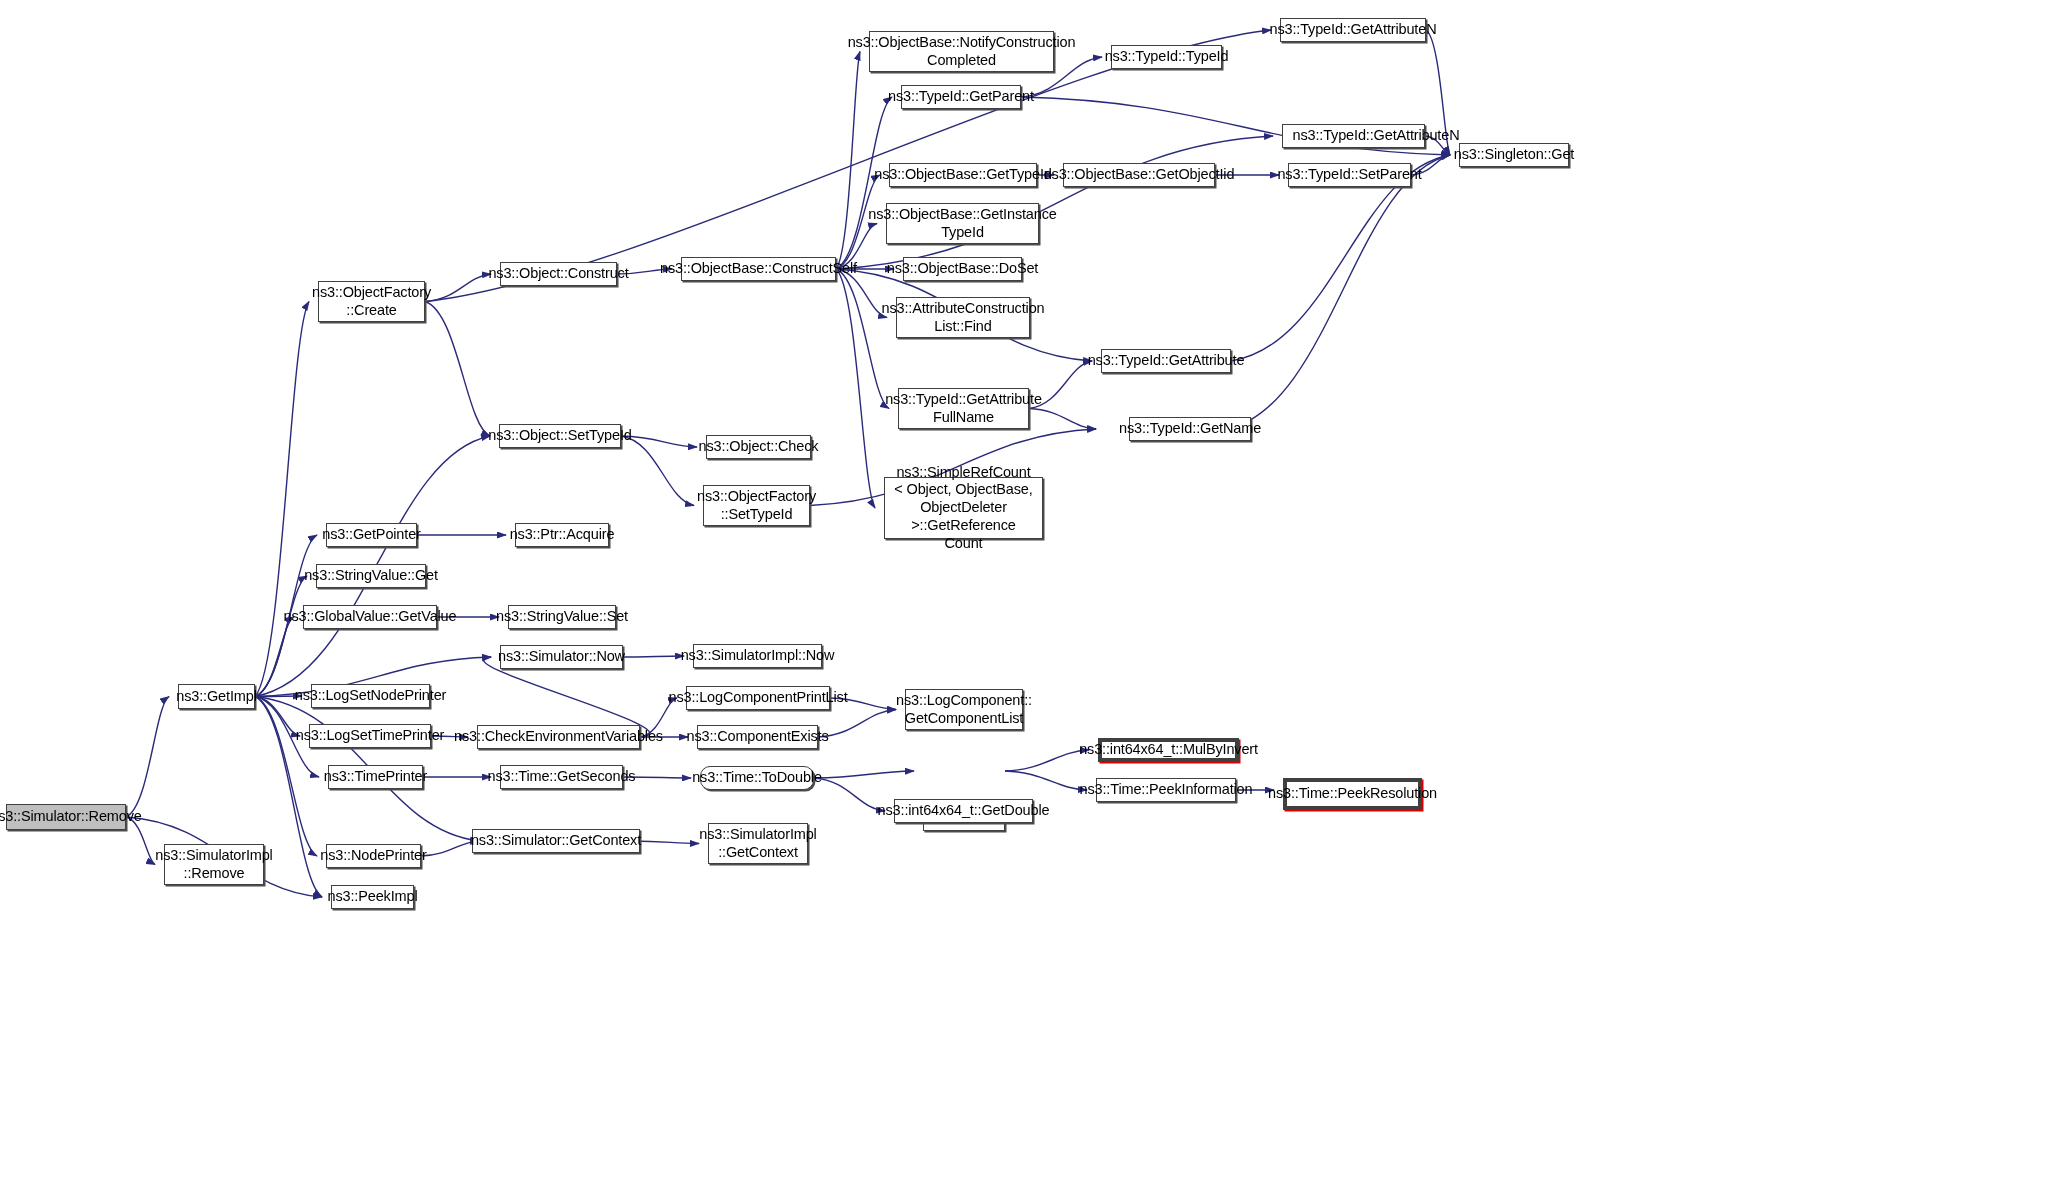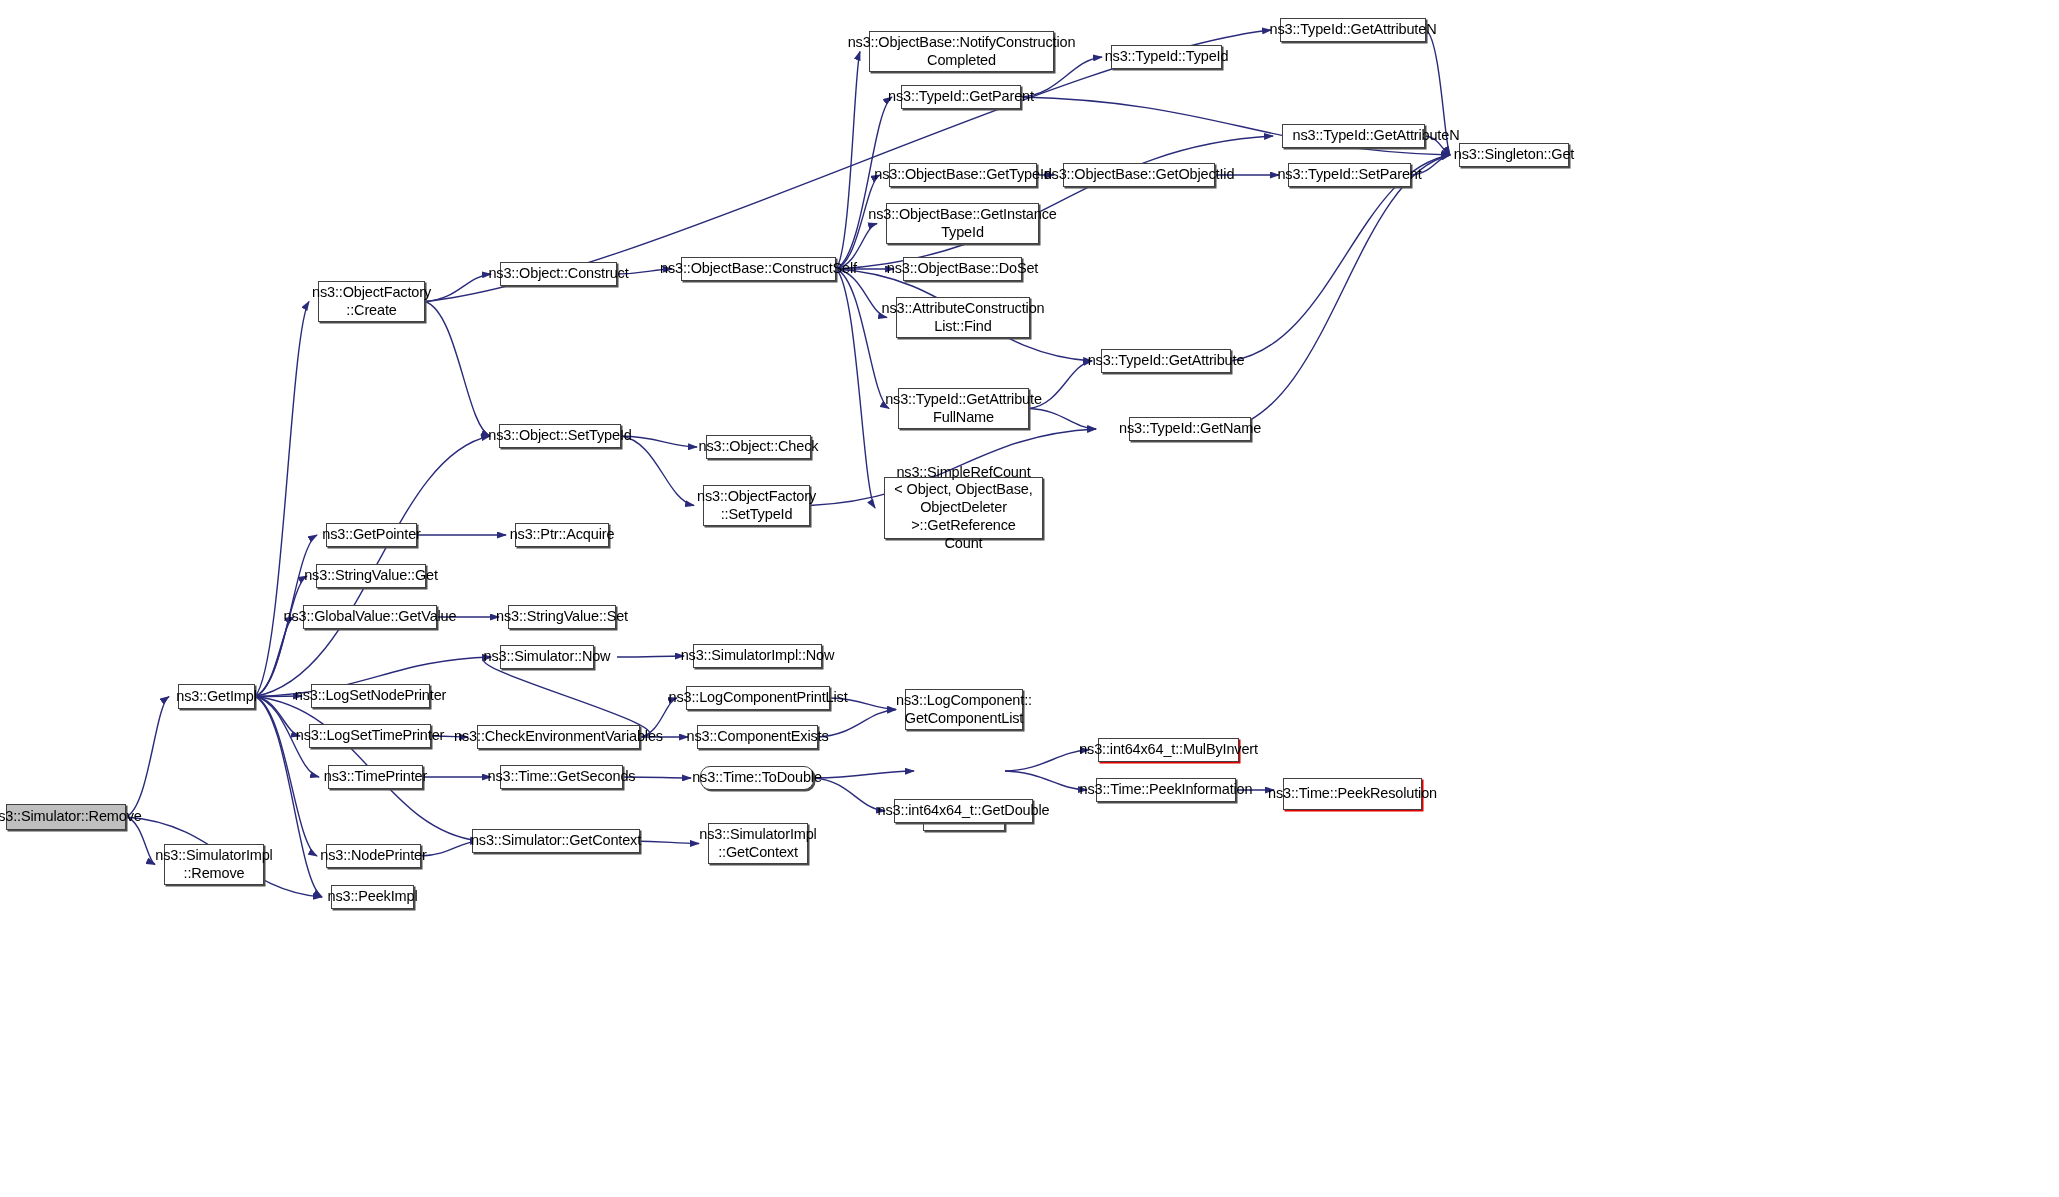--- a/index.html
+++ b/index.html
@@ -28,21 +28,21 @@
     letter-spacing:-0.15px;
     white-space:pre-line;
     padding:0 3px;
     box-shadow:1.5px 1.5px 0 0 #4d4d4d;
   }
   .node.root{
     background:#bfbfbf;
     border:1px solid #404040;
   }
   .node.red{
-    border:1px solid #404040;
+    border:4px solid #404040;
     box-shadow:1.5px 1.5px 0 0 #e00000;
   }
 </style>
 </head>
 <body>
 
 <div id="graph">
   <svg id="edges" xmlns="http://www.w3.org/2000/svg" viewBox="0 0 2059 1197">
     <defs>
       <marker id="ah" markerWidth="10" markerHeight="7" refX="9" refY="3.5" orient="auto" markerUnits="userSpaceOnUse">
@@ -115,21 +115,21 @@
   </svg>
 <div class="node root" style="left: 6px; top: 804px; width: 120px; height: 26px;">ns3::Simulator::Remove</div>
     <div class="node" style="left: 164px; top: 844px; width: 100px; height: 41px;">ns3::SimulatorImpl
 ::Remove</div>
     <div class="node" style="left: 178px; top: 684px; width: 77px; height: 25px;">ns3::GetImpl</div>
     <div class="node" style="left: 326px; top: 523px; width: 91px; height: 24px;">ns3::GetPointer</div>
     <div class="node" style="left: 515px; top: 523px; width: 94px; height: 24px; text-align: right;">ns3::Ptr::Acquire</div>
     <div class="node" style="left: 316px; top: 564px; width: 110px; height: 24px;">ns3::StringValue::Get</div>
     <div class="node" style="left: 303px; top: 605px; width: 134px; height: 24px;">ns3::GlobalValue::GetValue</div>
     <div class="node" style="left: 508px; top: 605px; width: 108px; height: 24px;">ns3::StringValue::Set</div>
-    <div class="node" style="left: 500px; top: 645px; width: 94px; height: 24px; text-align: right;">ns3::Simulator::Now</div>
+    <div class="node" style="left: 500px; top: 645px; width: 123px; height: 24px; text-align: right;">ns3::Simulator::Now</div>
     <div class="node" style="left: 693px; top: 644px; width: 129px; height: 24px;">ns3::SimulatorImpl::Now</div>
     <div class="node" style="left: 311px; top: 684px; width: 119px; height: 24px;">ns3::LogSetNodePrinter</div>
     <div class="node" style="left: 309px; top: 724px; width: 122px; height: 24px;">ns3::LogSetTimePrinter</div>
     <div class="node" style="left: 477px; top: 725px; width: 163px; height: 24px;">ns3::CheckEnvironmentVariables</div>
     <div class="node" style="left: 328px; top: 765px; width: 95px; height: 24px;">ns3::TimePrinter</div>
     <div class="node" style="left: 500px; top: 765px; width: 123px; height: 24px;">ns3::Time::GetSeconds</div>
     <div class="node" style="left: 686px; top: 686px; width: 144px; height: 24px;">ns3::LogComponentPrintList</div>
     <div class="node" style="left: 697px; top: 725px; width: 121px; height: 24px;">ns3::ComponentExists</div>
     <div class="node" style="left: 905px; top: 689px; width: 118px; height: 41px;">ns3::LogComponent::
 GetComponentList</div>

